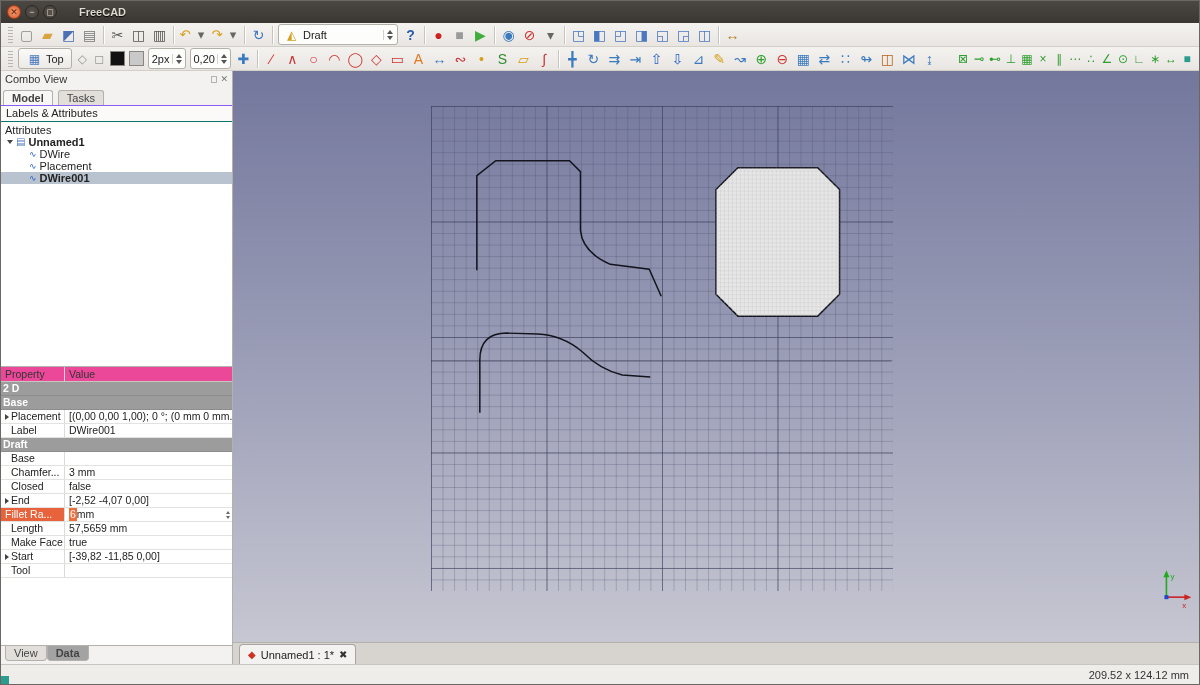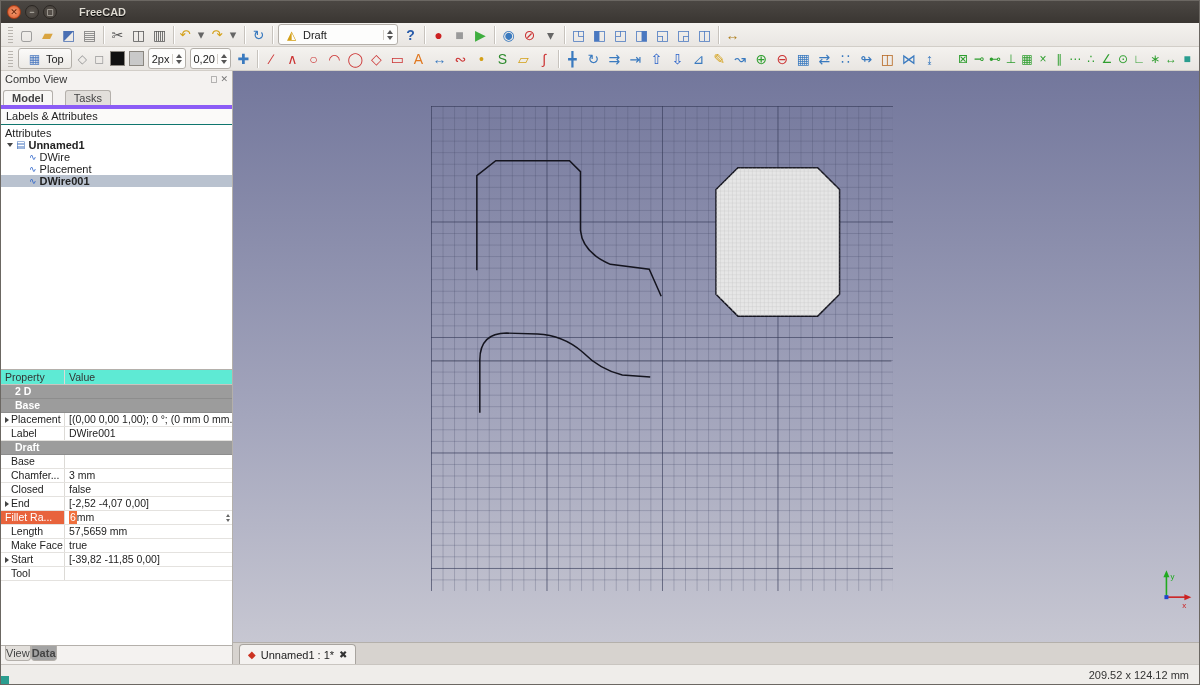--- a/index.html
+++ b/index.html
@@ -29,21 +29,21 @@
   .swatch{width:13px;height:13px;border:1px solid #8a867f;margin:0 2px;display:inline-block;}
   .field{display:inline-flex;align-items:center;background:#fdfdfc;border:1px solid #b3afa9;border-radius:3px;height:19px;padding:0 3px;margin:0 2px;gap:2px;}
   .snapgroup .tbi{width:16px;font-size:12px;}
   .rightpush{margin-left:auto;}
 
   
   .main{flex:1;display:flex;min-height:0;}
   .sidebar{width:232px;flex:0 0 232px;background:#f4f2f0;border-right:1px solid #b4b0ab;display:flex;flex-direction:column;box-sizing:border-box;}
   .cv-header{height:16px;display:flex;align-items:center;padding:0 4px;color:#333;flex:0 0 16px;}
   .cv-header .hicons{margin-left:auto;display:flex;gap:3px;color:#777;font-size:9px;}
-  .cv-tabs{height:18px;display:flex;align-items:flex-end;padding:0 2px;gap:12px;border-bottom:4px solid #8b5cf6;flex:0 0 18px;}
+  .cv-tabs{height:18px;display:flex;align-items:flex-end;padding:0 2px;gap:5px;border-bottom:1px solid #8b5cf6;flex:0 0 18px;}
   .cvtab{padding:1px 8px;border:1px solid #b4b0ab;border-bottom:none;border-radius:3px 3px 0 0;background:#e2dfdb;color:#444;}
   .cvtab.active{background:#f8f7f5;font-weight:bold;}
   .tree-header{height:15px;line-height:15px;background:#fbfaf9;border-bottom:1px solid #0f766e;padding:0 5px;flex:0 0 15px;}
   .tree{height:242px;flex:0 0 242px;background:#fff;border-bottom:1px solid #b4b0ab;overflow:hidden;padding-top:2px;}
   .trow{display:flex;align-items:center;height:12px;padding:0 2px;gap:3px;}
   .trow.root{padding-left:4px;}
   .trow.doc{padding-left:6px;}
   .trow.child{padding-left:28px;}
   .trow .tlabel{white-space:nowrap;}
   .trow .bold{font-weight:bold;}
@@ -51,36 +51,36 @@
   .trow.selected .tlabel{font-weight:bold;}
   .ticon{color:#2a62c9;font-size:9px;line-height:1;}
   .ticon.docico{color:#4a78c0;font-size:10px;}
   .exp{width:0;height:0;display:inline-block;}
   .exp.down{border-left:3px solid transparent;border-right:3px solid transparent;border-top:4px solid #444;}
   .exp.right{border-top:3px solid transparent;border-bottom:3px solid transparent;border-left:4px solid #444;margin-right:2px;}
   .exp.none{width:6px;}
 
   
   .props{flex:1;background:#fff;display:flex;flex-direction:column;font-size:10.5px;overflow:hidden;}
-  .phead{display:flex;background:#5eead4;border-bottom:1px solid #c9c5c0;height:14px;line-height:14px;flex:0 0 14px;}
+  .phead{display:flex;background:#ec4899;border-bottom:1px solid #c9c5c0;height:14px;line-height:14px;flex:0 0 14px;}
   .phead .pcell{font-weight:normal;color:#333;}
   .prow{display:flex;height:13px;line-height:13px;border-bottom:1px solid #e4e2df;flex:0 0 13px;}
   .pcell{box-sizing:border-box;overflow:hidden;white-space:nowrap;}
   .plabel{width:64px;flex:0 0 64px;padding-left:4px;border-right:1px solid #dcdad6;display:flex;align-items:center;}
   .pvalue{flex:1;padding-left:4px;}
-  .pgroup{background:#9c9c9c;color:#fff;font-weight:bold;padding-left:14px;height:13px;line-height:13px;border-bottom:1px solid #8d8d8d;}
+  .pgroup{background:#9c9c9c;color:#fff;font-weight:bold;padding-left:2px;height:13px;line-height:13px;border-bottom:1px solid #8d8d8d;}
   .plabel.sel{background:#e8633c;color:#fff;}
   .pvalue.edit{display:flex;align-items:center;padding-right:2px;background:#fff;}
   .selhl{background:#f0703d;color:#fff;padding:0 1px;}
   .pvalue .spin{border-left:none;margin-left:auto;}
   .pvalue .tri-up{border-bottom-color:#666;border-left-width:2.5px;border-right-width:2.5px;border-bottom-width:3.5px;}
   .pvalue .tri-down{border-top-color:#666;border-left-width:2.5px;border-right-width:2.5px;border-top-width:3.5px;}
   .pfiller{flex:1;background:#fff;}
   .cv-bottom-tabs{height:18px;flex:0 0 18px;display:flex;align-items:flex-start;padding-left:4px;gap:0;background:#f4f2f0;border-top:1px solid #b4b0ab;}
-  .btab{padding:1px 0;border:1px solid #b4b0ab;border-top:none;border-radius:0 0 4px 4px;background:#e2dfdb;color:#444;}
+  .btab{padding:1px 8px;border:1px solid #b4b0ab;border-top:none;border-radius:0 0 4px 4px;background:#e2dfdb;color:#444;}
   .btab.active{background:#a3a3a3;font-weight:bold;}
 
   
   .vpcol{flex:1;display:flex;flex-direction:column;min-width:0;}
   .viewport{flex:1;position:relative;background:linear-gradient(#73779c,#a3a5bc 60%,#c7c7d2);overflow:hidden;}
   .vgrid{position:absolute;left:198px;top:35px;width:462px;height:485px;
     background-image:
       linear-gradient(90deg, rgba(50,55,85,0.50) 1px, transparent 1px),
       linear-gradient(rgba(50,55,85,0.50) 1px, transparent 1px),
       linear-gradient(90deg, rgba(70,75,105,0.28) 1px, transparent 1px),

